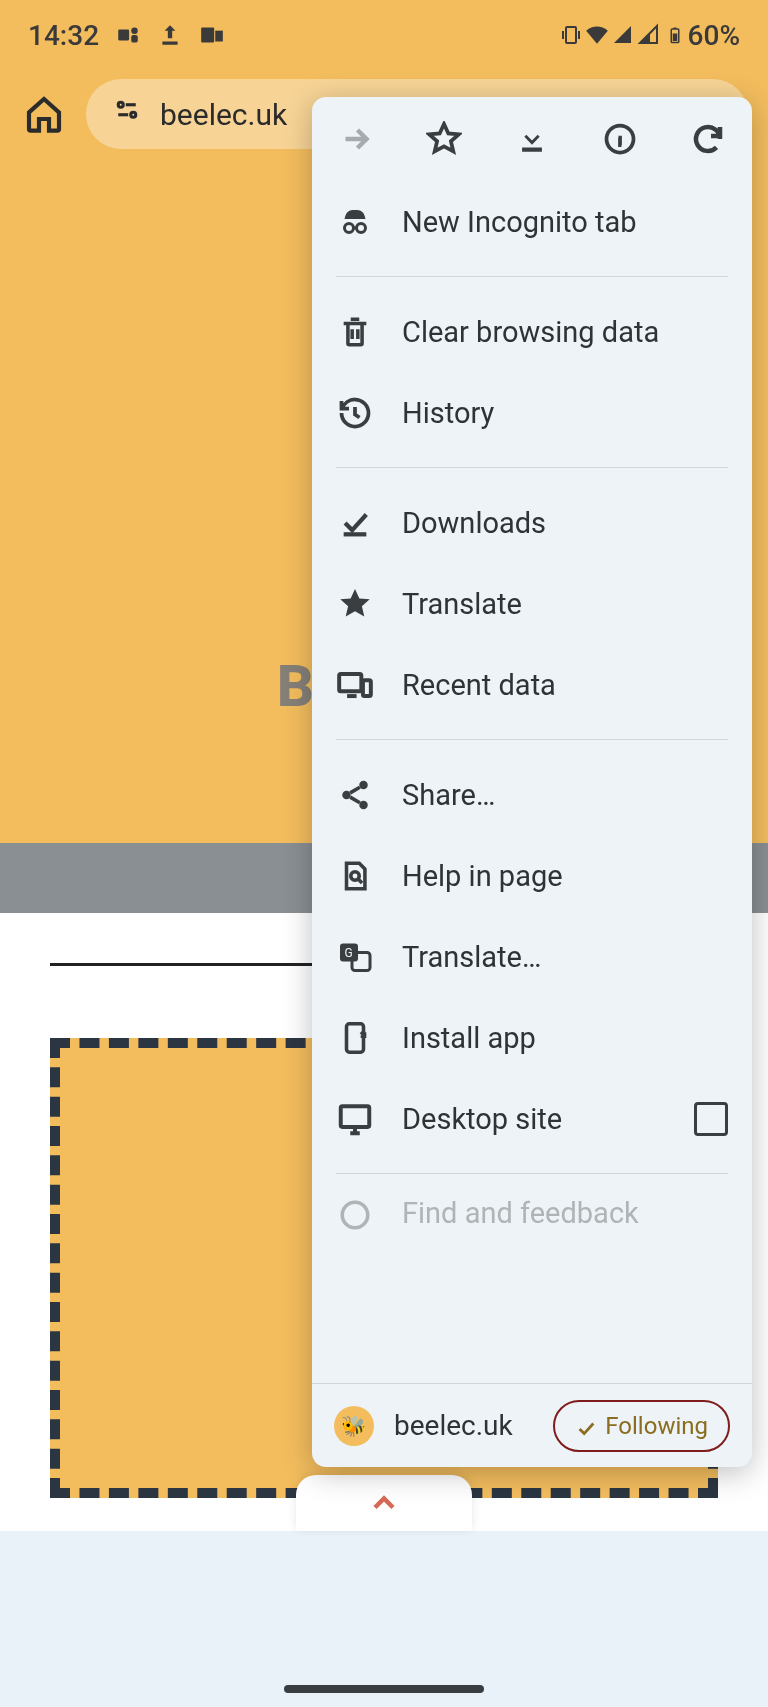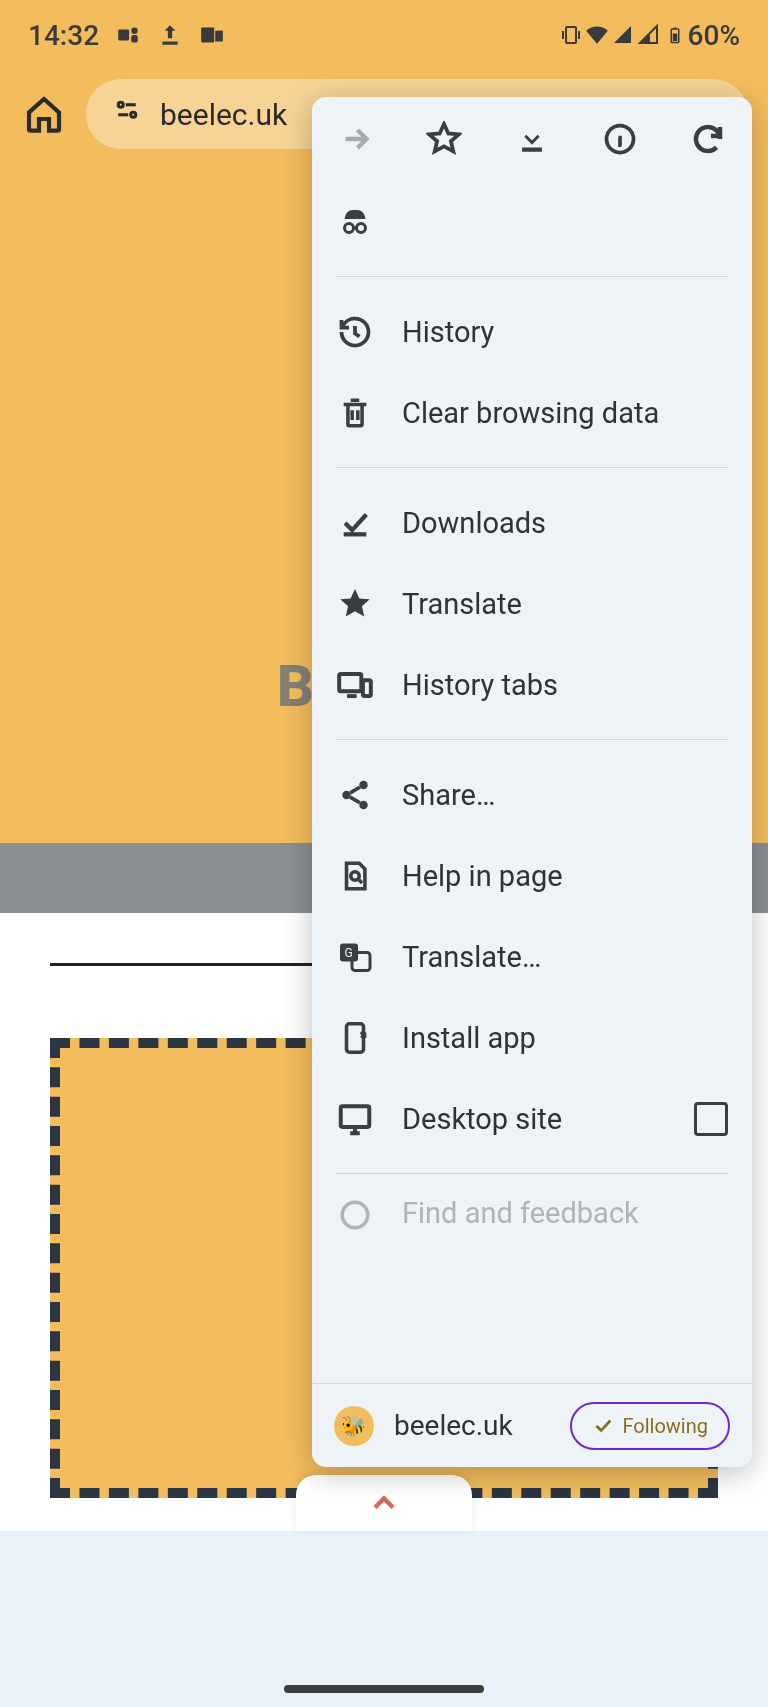--- a/index.html
+++ b/index.html
@@ -30,21 +30,21 @@
 .menu-tool-btn { width: 44px; height: 44px; display: flex; align-items: center; justify-content: center; color: #3a3e41; }
 .menu-tool-btn.disabled { color: #a6abaf; }
 .menu-items { flex: 1; overflow: hidden; }
 .menu-item { display: flex; align-items: center; gap: 28px; padding: 0 24px; height: 81px; font-size: 29px; color: #2e3335; }
 .menu-item.last-partial { height: 54px; color: #b0b4b6; overflow: hidden; align-items: flex-start; padding-top: 8px; }
 .menu-icon { width: 38px; height: 38px; display: flex; align-items: center; justify-content: center; flex-shrink: 0; }
 .menu-divider { height: 1px; background: #d0d6da; margin: 14px 24px; }
 .menu-check { margin-left: auto; width: 34px; height: 34px; border: 3px solid #3a3e41; border-radius: 4px; }
 .menu-footer { height: 84px; border-top: 1px solid #d0d6da; display: flex; align-items: center; gap: 20px; padding: 0 22px; }
 .site-chip { width: 40px; height: 40px; border-radius: 50%; background: #f3bd5e; display: flex; align-items: center; justify-content: center; font-size: 20px; }
-.follow-btn { margin-left: auto; border: 2px solid #6d28d9; border-radius: 40px; padding: 10px 20px; display: flex; align-items: center; gap: 8px; font-size: 20px; color: #8a6d1f; }
+.follow-btn { margin-left: auto; border: 2px solid #7f1d1d; border-radius: 40px; padding: 10px 20px; display: flex; align-items: flex-end; gap: 8px; font-size: 24px; color: #8a6d1f; }
 
 .bottom-sheet { position: absolute; bottom: 176px; left: 50%; transform: translateX(-50%); width: 176px; height: 56px; background: #fff; border-radius: 20px 20px 0 0; display: flex; align-items: center; justify-content: center; z-index: 2; box-shadow: 0 -2px 10px rgba(0,0,0,0.1); }
 
 .nav-bar { position: absolute; bottom: 0; left: 0; right: 0; height: 176px; background: #e9f2f8; display: flex; align-items: flex-end; justify-content: center; padding-bottom: 14px; }
 .nav-pill { width: 200px; height: 8px; background: #3a3e41; border-radius: 10px; }
 </style>
 </head>
 <body>
 
 <div class="status-bar">
@@ -173,38 +173,39 @@
   <div class="menu-items">
     <div class="menu-item">
       <span class="menu-icon">
           <svg viewBox="0 0 24 24" width="36" height="36" fill="#3a3e41">
             <path d="M5 10c1-5 3-6 7-6s6 1 7 6H5z"></path>
             <circle cx="8" cy="16" r="3" fill="none" stroke="#3a3e41" stroke-width="2"></circle>
             <circle cx="16" cy="16" r="3" fill="none" stroke="#3a3e41" stroke-width="2"></circle>
             <path d="M11 16h2" stroke="#3a3e41" stroke-width="2"></path>
           </svg>
         </span>
+      <span>New Incognito tab</span>
     </div>
     <div class="menu-divider"></div>
+    <div class="menu-item">
+      <span class="menu-icon">
+          <svg viewBox="0 0 24 24" width="34" height="34" fill="none" stroke="#3a3e41" stroke-width="2.5">
+            <path d="M4 6h16M9 3h6M7 6v14a1 1 0 001 1h8a1 1 0 001-1V6M10 10v7M14 10v7"></path>
+          </svg>
+        </span>
+      <span>Clear browsing data</span>
+    </div>
     <div class="menu-item">
       <span class="menu-icon">
           <svg viewBox="0 0 24 24" width="36" height="36" fill="none" stroke="#3a3e41" stroke-width="2.5">
             <path d="M3 12a9 9 0 109-9 9 9 0 00-8.5 6M3 4v5h5"></path>
             <path d="M12 8v5l3 2"></path>
           </svg>
         </span>
       <span>History</span>
-    </div>
-    <div class="menu-item">
-      <span class="menu-icon">
-          <svg viewBox="0 0 24 24" width="34" height="34" fill="none" stroke="#3a3e41" stroke-width="2.5">
-            <path d="M4 6h16M9 3h6M7 6v14a1 1 0 001 1h8a1 1 0 001-1V6M10 10v7M14 10v7"></path>
-          </svg>
-        </span>
-      <span>Clear browsing data</span>
     </div>
     <div class="menu-divider"></div>
     <div class="menu-item">
       <span class="menu-icon">
           <svg viewBox="0 0 24 24" width="34" height="34" fill="none" stroke="#3a3e41" stroke-width="3">
             <path d="M5 12l5 5L20 6"></path>
             <path d="M4 20h16"></path>
           </svg>
         </span>
       <span>Downloads</span>
@@ -218,21 +219,21 @@
       <span>Translate</span>
     </div>
     <div class="menu-item">
       <span class="menu-icon">
           <svg viewBox="0 0 24 24" width="38" height="38" fill="none" stroke="#3a3e41" stroke-width="2.5">
             <rect x="2" y="5" width="14" height="11" rx="1"></rect>
             <path d="M7 19h6"></path>
             <rect x="17" y="9" width="5" height="10" rx="1"></rect>
           </svg>
         </span>
-      <span>History tabs</span>
+      <span>Recent data</span>
     </div>
     <div class="menu-divider"></div>
     <div class="menu-item">
       <span class="menu-icon">
           <svg viewBox="0 0 24 24" width="34" height="34" fill="#3a3e41">
             <circle cx="18" cy="5" r="3"></circle>
             <circle cx="6" cy="12" r="3"></circle>
             <circle cx="18" cy="19" r="3"></circle>
             <path d="M8.6 10.5l6.8-4M8.6 13.5l6.8 4" stroke="#3a3e41" stroke-width="2.5"></path>
           </svg>

